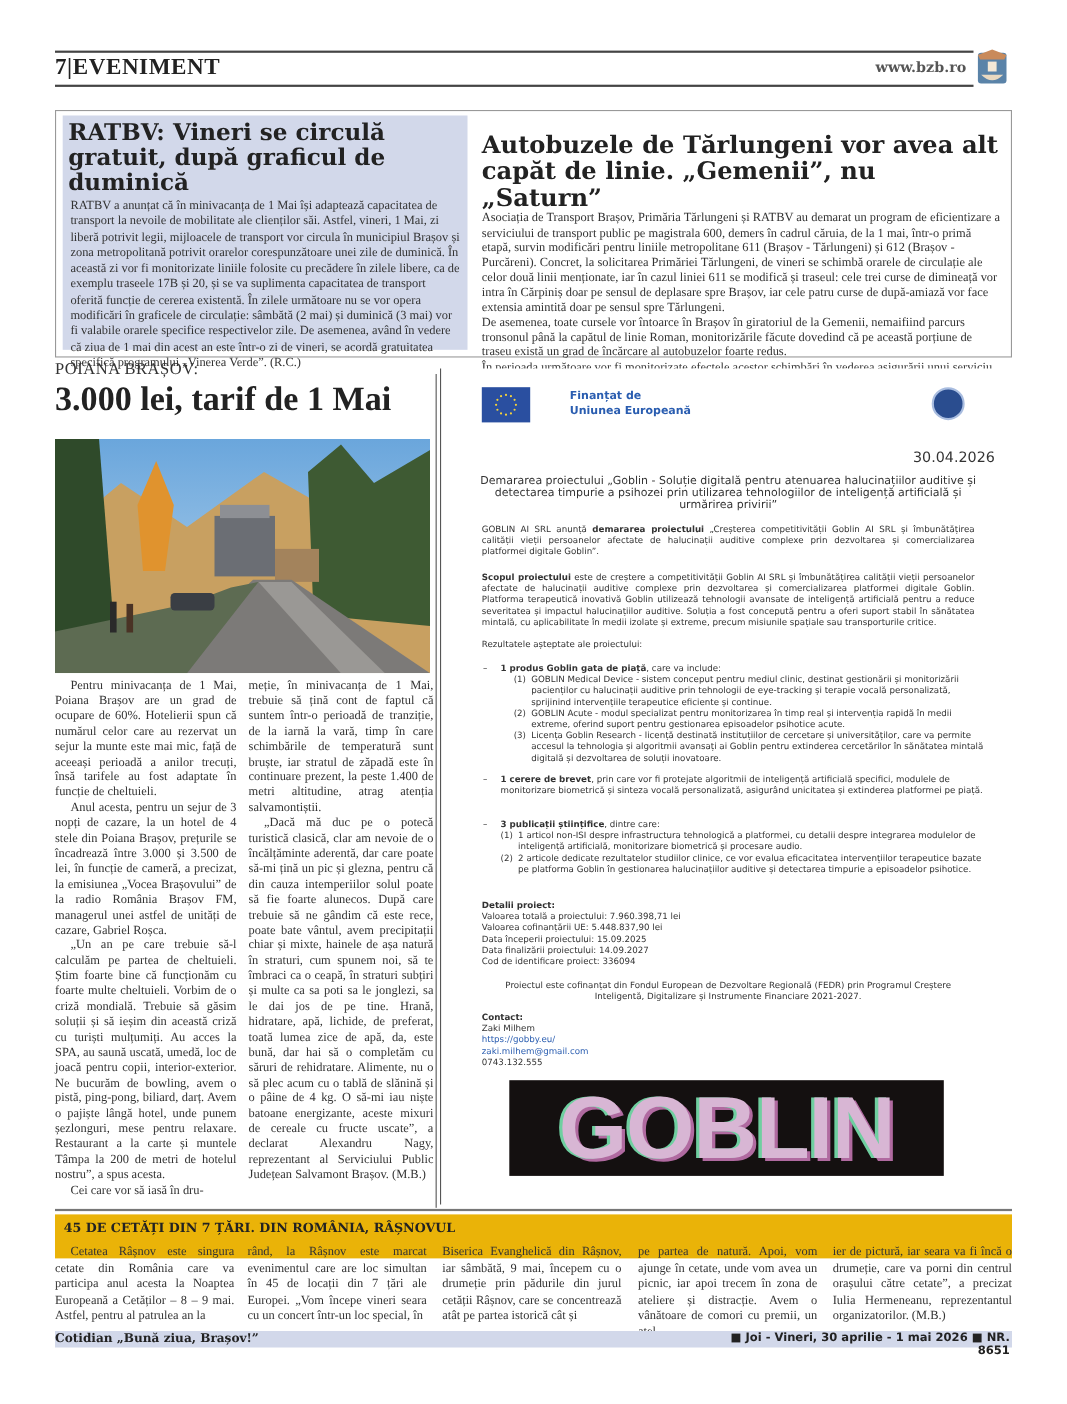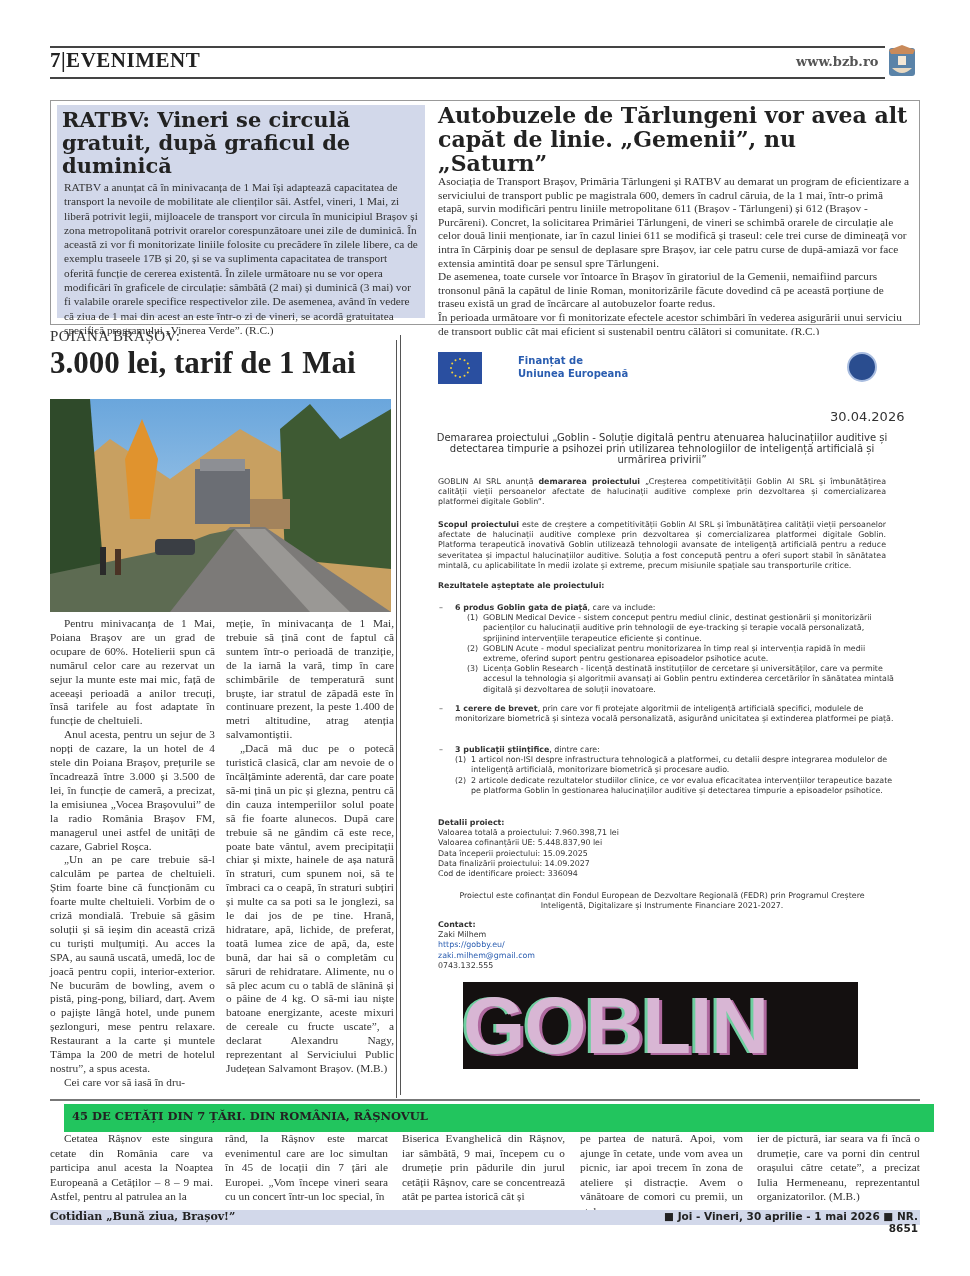--- a/index.html
+++ b/index.html
@@ -10,21 +10,21 @@
   #hdr-top{left:50px;top:46px;width:835px;border-top:2px solid #444}
   #hdr-bot{left:50px;top:77px;width:835px;border-top:2px solid #444}
   #sec-title{left:50px;top:48px;font:bold 21px "Liberation Serif",serif;color:#222;letter-spacing:.5px}
   #site{left:796px;top:54px;font:bold 13px "DejaVu Serif",serif;color:#555}
   #crest{left:886px;top:44px;width:32px;height:36px}
   
   #topbox{left:50px;top:100px;width:870px;height:225px;border:1px solid #999}
   #ratbv{left:57px;top:105px;width:368px;height:213px;background:#d2d8ea}
   #ratbv h2{font:bold 21px "DejaVu Serif",serif;color:#222;line-height:23px;padding:3px 5px 0}
   #ratbv p{font:11.3px "Liberation Serif",serif;line-height:14.3px;padding:3px 7px 0 7px;color:#333;text-align:left}
-  #tar{left:430px;top:100px;width:490px;height:161px;padding:3px 8px}
+  #tar{left:430px;top:100px;width:490px;height:161px;padding:20px 8px}
   #tar h2{font:bold 22px "DejaVu Serif",serif;color:#222;line-height:24px}
   #tar p{font:11.3px "Liberation Serif",serif;line-height:13.6px;color:#333}
   
   #kicker{left:50px;top:328px;font:15px "Liberation Serif",serif;color:#333;letter-spacing:.5px}
   #ph{left:50px;top:345px;font:bold 31px "Liberation Serif",serif;color:#222}
   #photo{left:50px;top:399px;width:341px;height:213px;overflow:hidden}
   .col{font:11.3px "Liberation Serif",serif;line-height:13.9px;color:#333;text-align:justify}
   .col p{text-indent:14px}
   #pcol1{left:50px;top:617px;width:165px}
   #pcol2{left:226px;top:617px;width:168px}
@@ -33,33 +33,33 @@
   
   #ad{left:400px;top:335px;width:520px;height:760px;background:#fff;border-left:1px solid #555}
   #eu-flag{left:438px;top:352px;width:44px;height:32px;background:#2a4fa0}
   #eu-text{left:518px;top:354px;font:bold 10px "DejaVu Sans",sans-serif;color:#2a5db0;line-height:13px}
   #gov-seal{left:847px;top:352px;width:30px;height:30px;border-radius:50%;background:#2a4d8f;border:2px solid #a9bde0}
   .ads{font-family:"DejaVu Sans",sans-serif;color:#333;font-size:7.9px;line-height:10.2px}
   #ad-date{left:830px;top:412px;font-size:13px}
   #ad-title{left:432px;top:432px;width:460px;text-align:center;font-size:10px;line-height:11px}
   #ad-p1{left:438px;top:477px;width:448px;text-align:justify}
   #ad-p2{left:438px;top:520px;width:448px;text-align:justify}
-  #ad-res{left:438px;top:581px;font-weight:bold}
+  #ad-res{left:438px;top:581px;font-weight:normal}
   .bullet{position:absolute;width:440px}
   .bullet .dash{position:absolute;left:-16px;top:0}
   .sub{padding-left:16px;position:relative}
   .sub .num{position:absolute;left:0}
   #ad-details{left:438px;top:818px;width:440px}
   #ad-cof{left:438px;top:891px;width:448px;text-align:center}
   #ad-contact{left:438px;top:920px;width:300px}
   .link{color:#2a5db0;}
-  #goblin{left:463px;top:982px;width:395px;height:87px;background:#141010;overflow:hidden;}
+  #goblin{left:463px;top:982px;width:395px;height:87px;background:#141010;overflow:hidden;text-align:center}
   #goblin span{display:block;font:bold 80px "Liberation Sans",sans-serif;color:#d8b6d4;line-height:87px;letter-spacing:-1px;text-shadow:-3px 0 0 #6fcfa0,3px 2px 0 #b06aa0}
   
-  #rbar{left:64px;top:1104px;width:870px;height:28px;background:#22c55e}
+  #rbar{left:50px;top:1104px;width:870px;height:40px;background:#eab308}
   #rbar span{position:absolute;left:8px;top:5px;font:bold 11.5px "DejaVu Serif",serif;color:#222}
   .rcol{position:absolute;top:1131px;width:163px;font:11.3px "Liberation Serif",serif;line-height:14.5px;color:#333;text-align:justify}
   #footbar{left:50px;top:1210px;width:870px;height:15px;background:#d2d8ea}
   #foot-l{left:50px;top:1210px;font:bold 11px "DejaVu Serif",serif;color:#222}
   #foot-r{left:660px;top:1210px;font:bold 10.5px "DejaVu Sans",sans-serif;color:#222;width:258px;text-align:right}
 </style>
 </head>
 <body>
 
 <div class="abs" id="hdr-top"></div>
@@ -148,21 +148,21 @@
   <div>Uniunea Europeană</div>
 </div>
 <div class="abs" id="gov-seal"></div>
 <div class="abs ads" id="ad-date">30.04.2026</div>
 <div class="abs ads" id="ad-title">Demararea proiectului „Goblin - Soluție digitală pentru atenuarea halucinațiilor auditive și detectarea timpurie a psihozei prin utilizarea tehnologiilor de inteligență artificială și urmărirea privirii”</div>
 <div class="abs ads" id="ad-p1"><span>GOBLIN AI SRL anunță </span><b>demararea proiectului</b><span> „Creșterea competitivității Goblin AI SRL și îmbunătățirea calității vieții persoanelor afectate de halucinații auditive complexe prin dezvoltarea și comercializarea platformei digitale Goblin”.</span></div>
 <div class="abs ads" id="ad-p2"><b>Scopul proiectului</b><span> este de creștere a competitivității Goblin AI SRL și îmbunătățirea calității vieții persoanelor afectate de halucinații auditive complexe prin dezvoltarea și comercializarea platformei digitale Goblin. Platforma terapeutică inovativă Goblin utilizează tehnologii avansate de inteligență artificială pentru a reduce severitatea și impactul halucinațiilor auditive. Soluția a fost concepută pentru a oferi suport stabil în sănătatea mintală, cu aplicabilitate în medii izolate și extreme, precum misiunile spațiale sau transporturile critice.</span></div>
 <div class="abs ads" id="ad-res">Rezultatele așteptate ale proiectului:</div>
 
 <div class="ads bullet" style="left:455px;top:603px">
-  <span class="dash">–</span><b>6 produs Goblin gata de piață</b><span>, care va include:</span>
+  <span class="dash">–</span><b>1 produs Goblin gata de piață</b><span>, care va include:</span>
   <div class="sub" style="margin-left:12px"><span class="num">(1)</span><span>GOBLIN Medical Device - sistem conceput pentru mediul clinic, destinat gestionării și monitorizării pacienților cu halucinații auditive prin tehnologii de eye-tracking și terapie vocală personalizată, sprijinind intervențiile terapeutice eficiente și continue.</span></div>
   <div class="sub" style="margin-left:12px"><span class="num">(2)</span><span>GOBLIN Acute - modul specializat pentru monitorizarea în timp real și intervenția rapidă în medii extreme, oferind suport pentru gestionarea episoadelor psihotice acute.</span></div>
   <div class="sub" style="margin-left:12px"><span class="num">(3)</span><span>Licența Goblin Research - licență destinată instituțiilor de cercetare și universităților, care va permite accesul la tehnologia și algoritmii avansați ai Goblin pentru extinderea cercetărilor în sănătatea mintală digitală și dezvoltarea de soluții inovatoare.</span></div>
 </div>
 <div class="ads bullet" style="left:455px;top:704px">
   <span class="dash">–</span><b>1 cerere de brevet</b><span>, prin care vor fi protejate algoritmii de inteligență artificială specifici, modulele de monitorizare biometrică și sinteza vocală personalizată, asigurând unicitatea și extinderea platformei pe piață.</span>
 </div>
 <div class="ads bullet" style="left:455px;top:745px">
   <span class="dash">–</span><b>3 publicații științifice</b><span>, dintre care:</span>
   <div class="sub" style="margin-left:0"><span class="num">(1)</span><span>1 articol non-ISI despre infrastructura tehnologică a platformei, cu detalii despre integrarea modulelor de inteligență artificială, monitorizare biometrică și procesare audio.</span></div>

